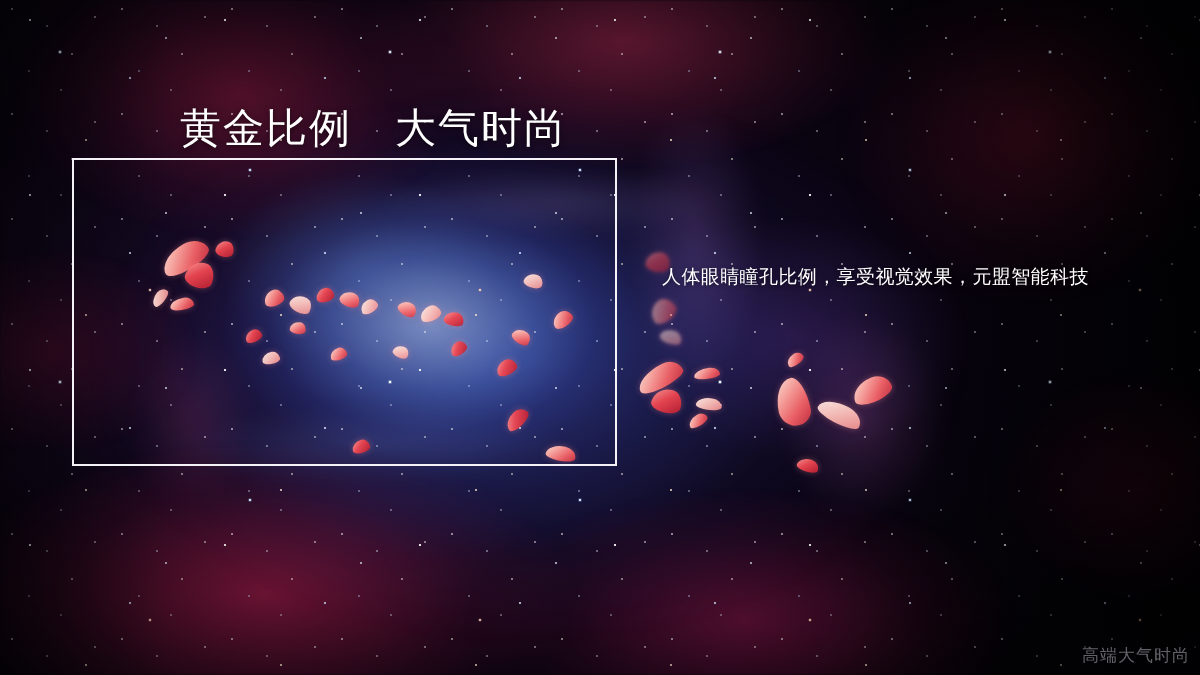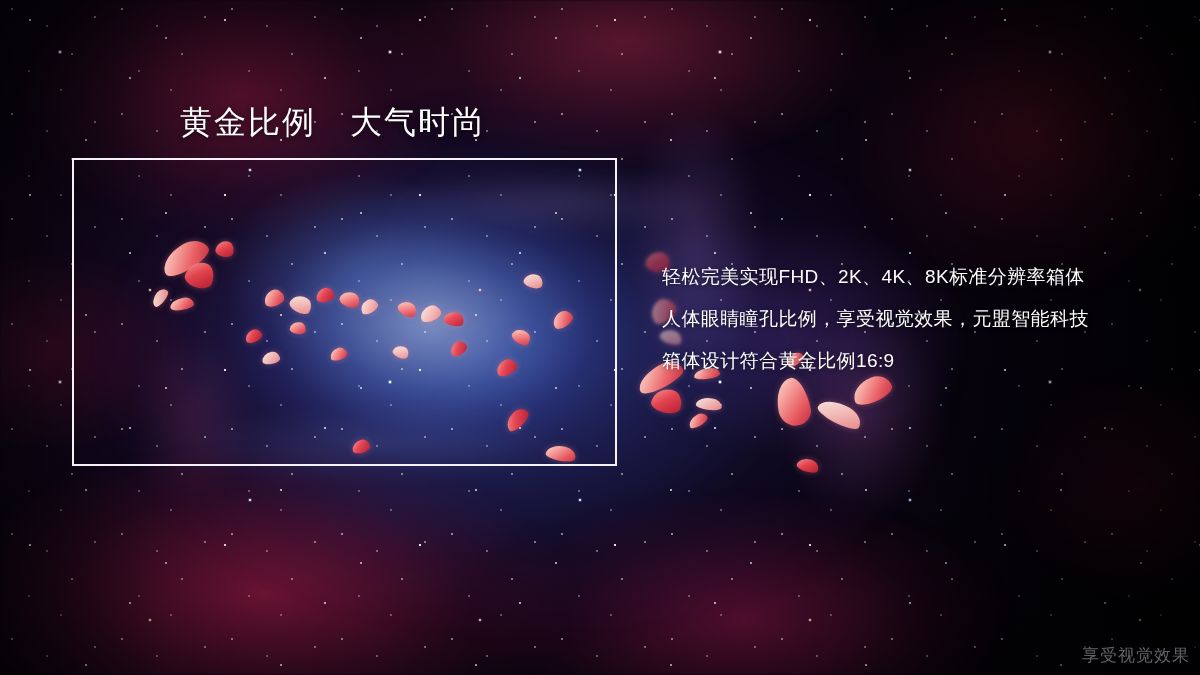--- a/index.html
+++ b/index.html
@@ -151,21 +151,21 @@
     top: -160px;
     width: 1200px;
     height: 675px;
   }
 
   
   #title {
     position: absolute;
     left: 180px;
     top: 101px;
-    font-size: 32px;
+    font-size: 41px;
     letter-spacing: 2px;
     color: #ffffff;
     white-space: pre;
     text-shadow: 0 1px 5px rgba(0,0,0,0.55);
   }
   #body-text {
     position: absolute;
     left: 662px;
     top: 256px;
     width: 500px;
@@ -288,20 +288,18 @@
           <div class="petal pale" style="left:262px; top:352px; width:18px; height:12px; transform:rotate(-10deg);"></div>
           <div class="petal deep" style="left:352px; top:440px; width:18px; height:13px; transform:rotate(-14deg);"></div>
         </div>
       </div>
     </div>
   </div>
 
   <div id="title">黄金比例　大气时尚</div>
 
   <div id="body-text">
-    <div class="line">轻松完美实现FHD、2K、4K、8K标准分辨率箱体</div>
     <div class="line">人体眼睛瞳孔比例，享受视觉效果，元盟智能科技</div>
-    <div class="line">箱体设计符合黄金比例16:9</div>
   </div>
 
-  <div id="watermark">享受视觉效果</div>
+  <div id="watermark">高端大气时尚</div>
 
 </div>
 
 </body></html>

